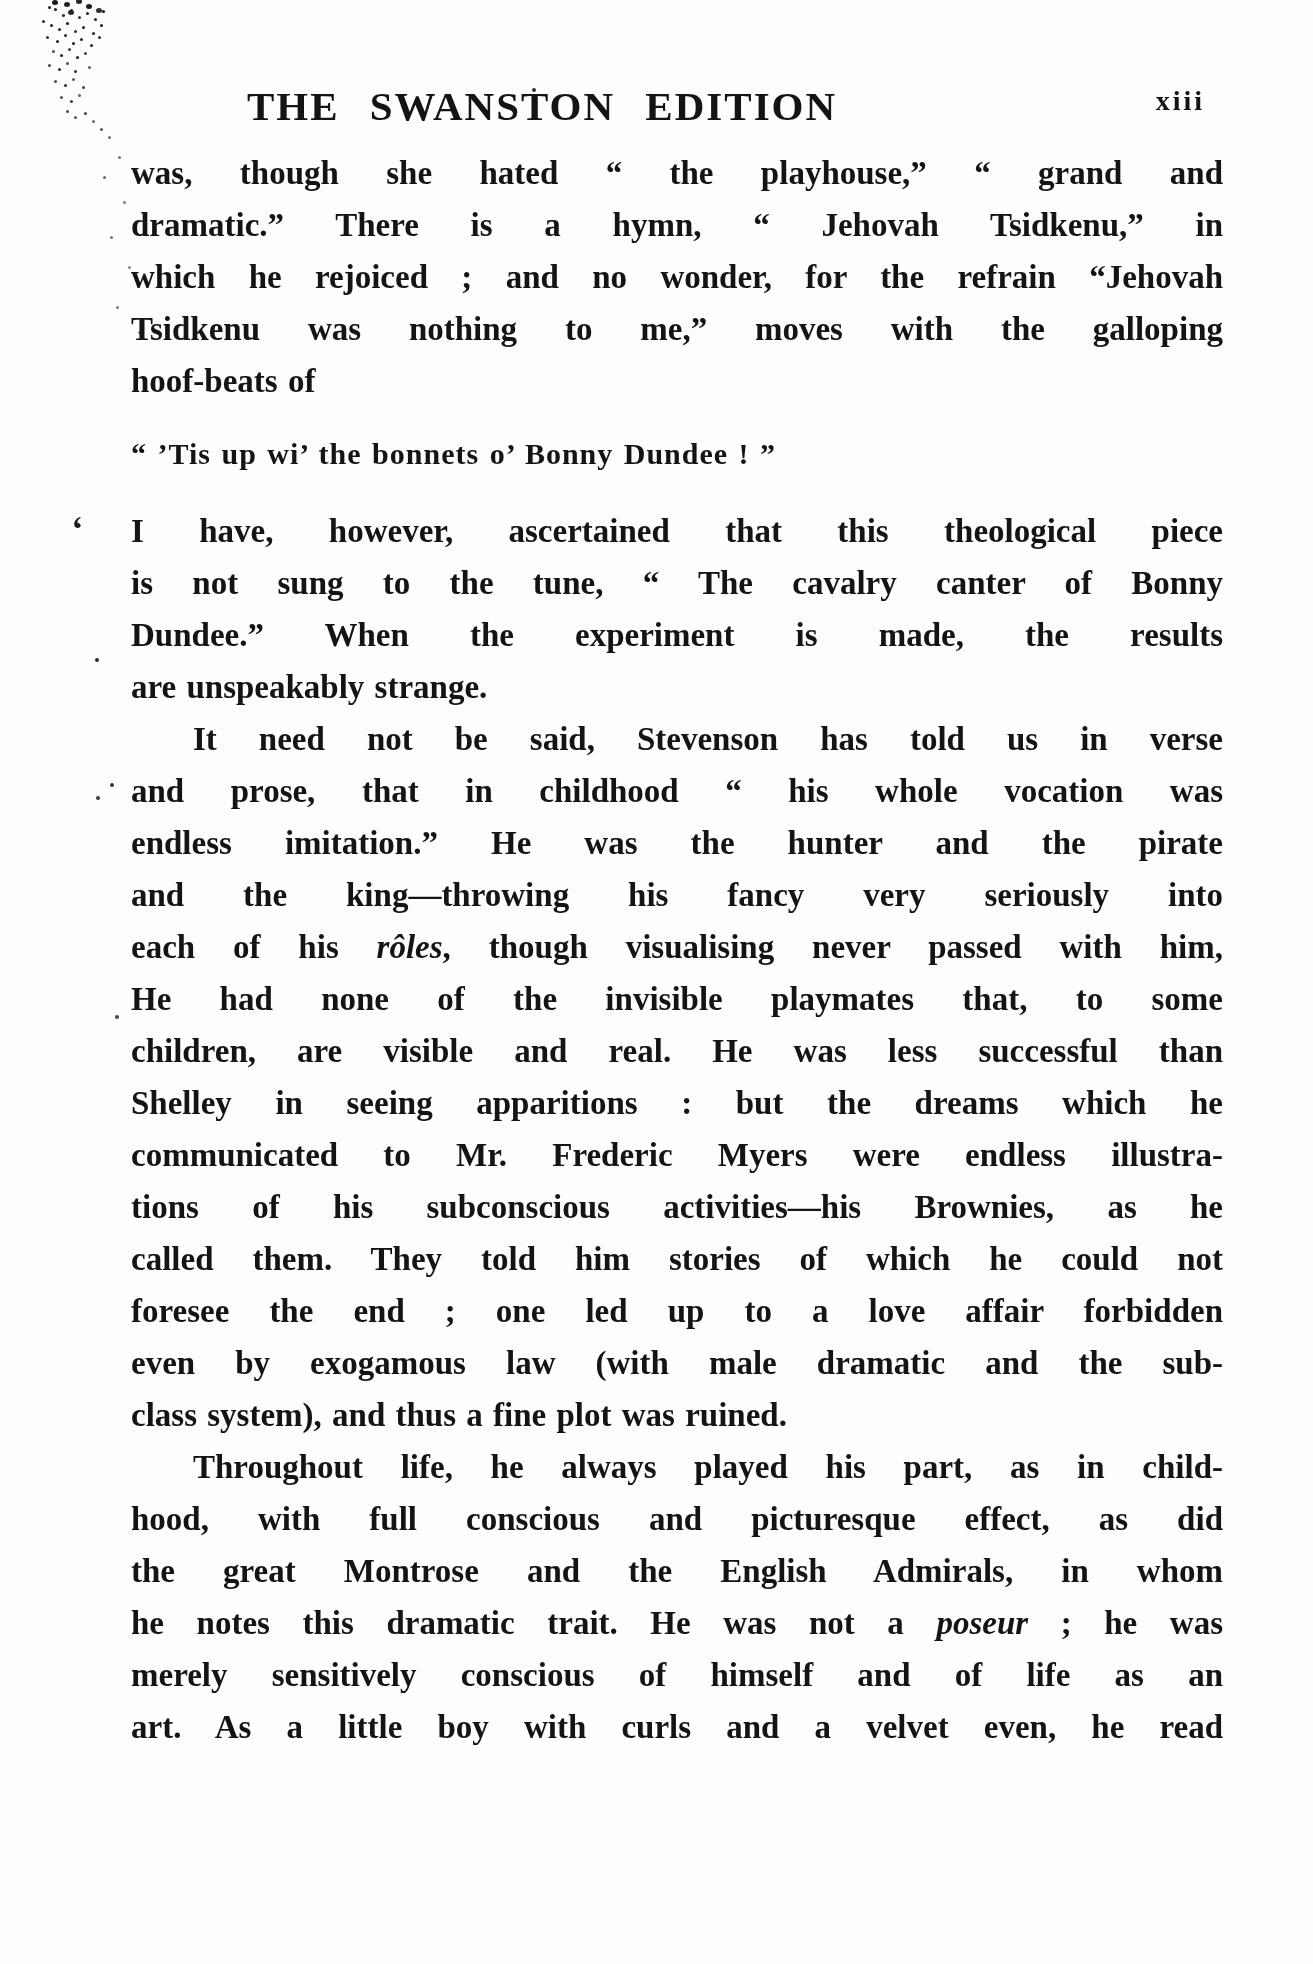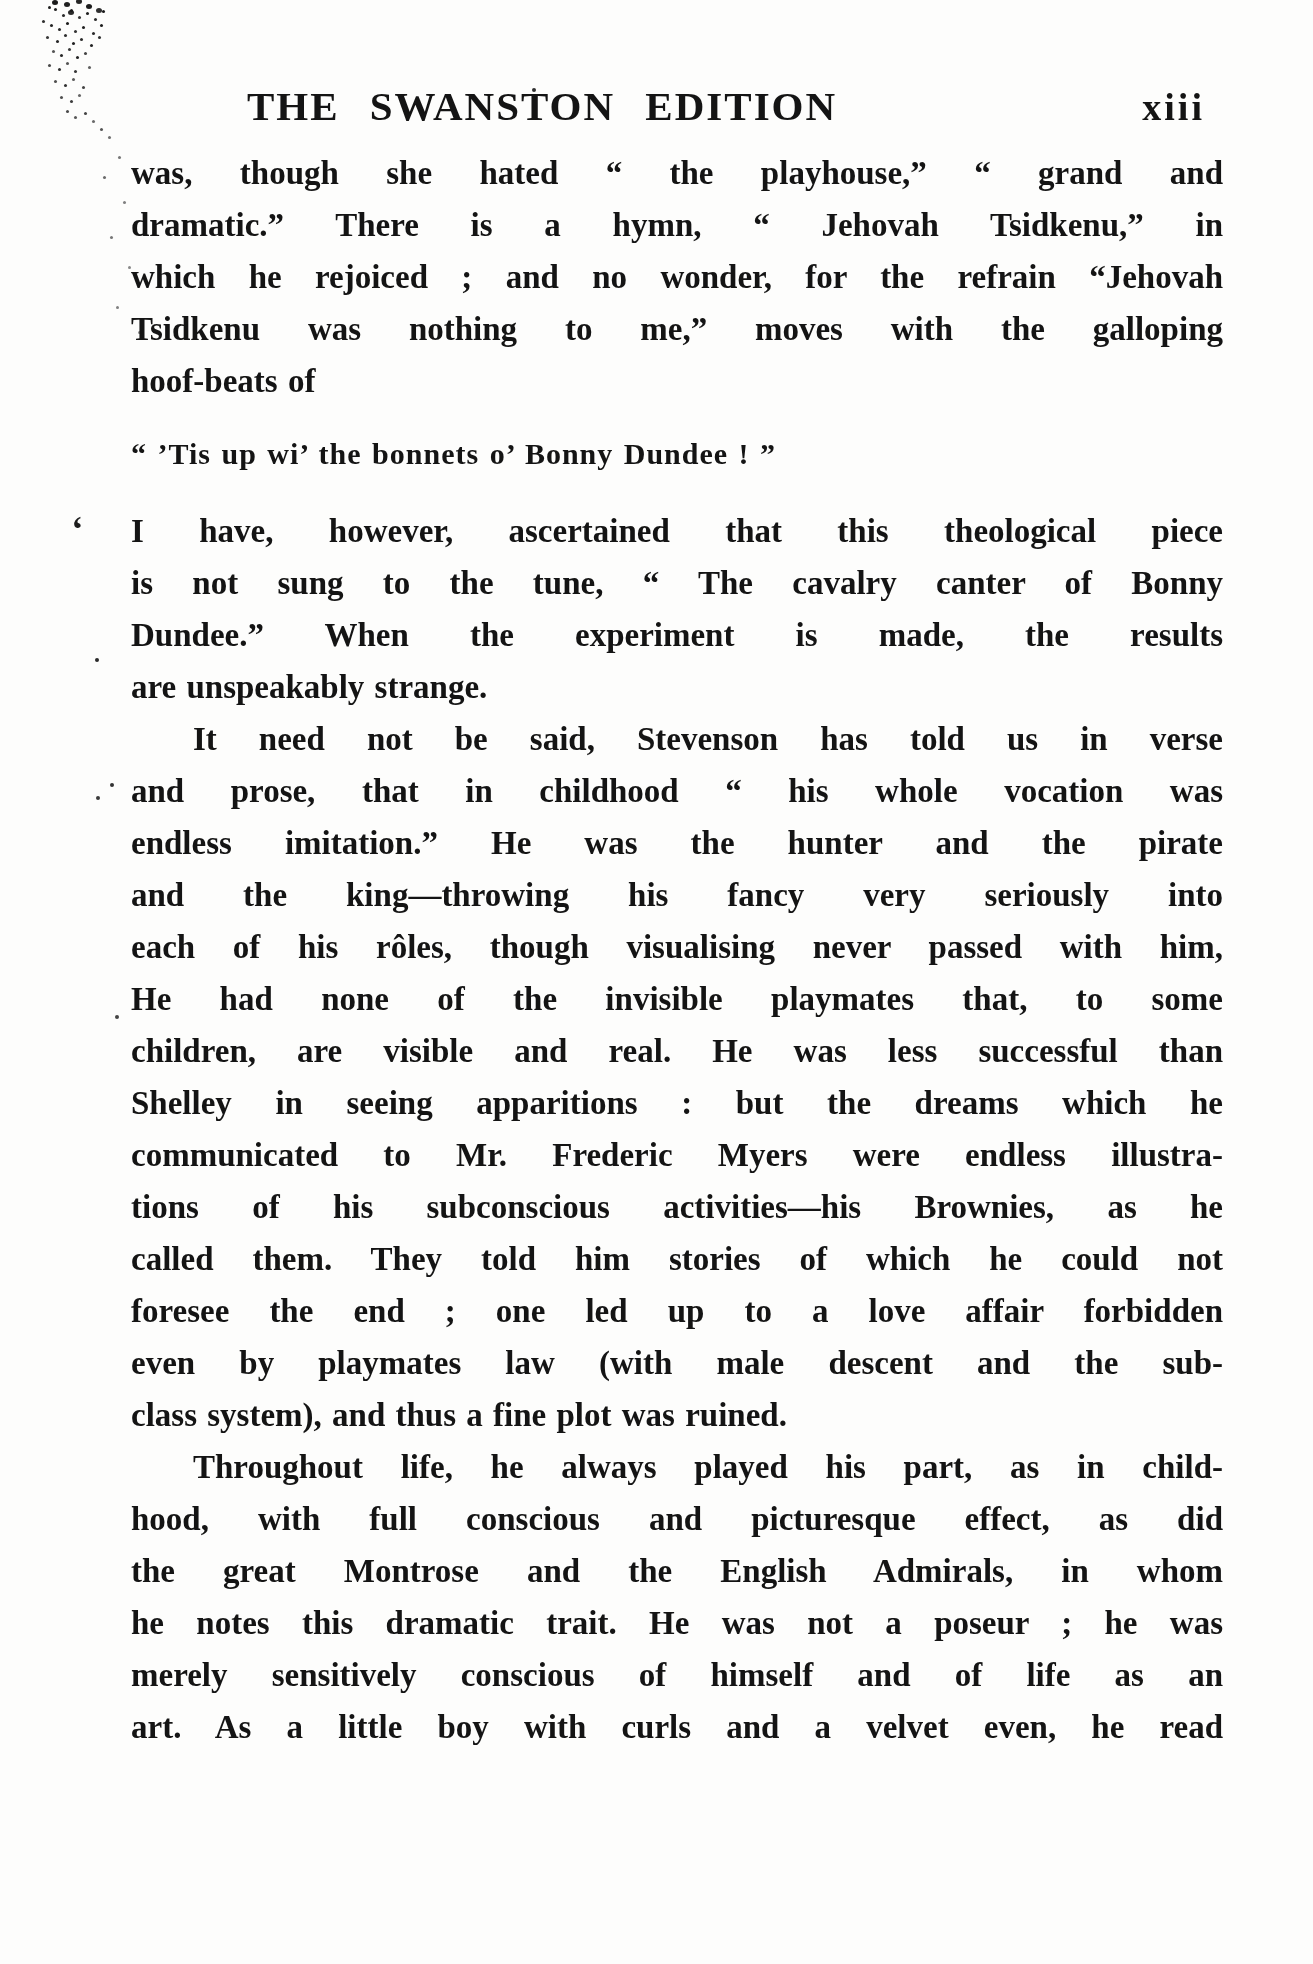--- a/index.html
+++ b/index.html
@@ -8,34 +8,34 @@
     background:#fdfdfc; overflow:hidden;
     font-family:"Liberation Serif", serif; color:#141414;padding-left:18px;
   }
   
   .header { position:absolute; left:115px; top:82px; width:1092px; height:56px; }
   .header-title {
     position:absolute; left:0; right:238px; top:0; text-align:center;
     font-size:41px; font-weight:bold; letter-spacing:2px; word-spacing:18px;
     white-space:nowrap;
   }
-  .page-number { position:absolute; right:2px; top:3px; font-size:38px; font-weight:bold; letter-spacing:3px; }
+  .page-number { position:absolute; right:2px; top:3px; font-size:28px; font-weight:bold; letter-spacing:3px; }
   
   .body-block {
     position:absolute; left:131px; top:147px; width:1092px;
     font-size:33px; line-height:52px; font-weight:bold; word-spacing:2px;
   }
   .ln { height:52px; overflow:visible; }
   .j  { text-align:justify; text-align-last:justify; -moz-text-align-last:justify; }
   .indent { text-indent:62px; }
   .verse {
     text-align:left; padding-right:140px; font-size:30px;
     margin-top:21px; margin-bottom:25px; letter-spacing:1px;
   }
-  .it { }
+  .it { font-style:italic; }
   
   .margin-mark {
     position:absolute; left:72px; top:508px; font-size:36px; font-weight:bold;
     transform:rotate(-8deg); color:#1c1c1c;
   }
   
   .speckle-field { position:absolute; left:48px; top:6px; width:3px; height:3px;
     background:#1f1f1f; border-radius:50%;
     box-shadow:
       6px 2px #222, 14px 8px #2a2a2a, 22px 3px #1a1a1a, 30px 10px #333, 38px 6px #202020,
@@ -95,21 +95,21 @@
     <div class="ln j">endless imitation.”   He was the hunter and the pirate</div>
     <div class="ln j">and the king—throwing his fancy very seriously into</div>
     <div class="ln j"><span>each of his </span><span class="it">rôles</span><span>, though visualising never passed with him,</span></div>
     <div class="ln j">He had none of the invisible playmates that, to some</div>
     <div class="ln j">children, are visible and real.  He was less successful than</div>
     <div class="ln j">Shelley in seeing apparitions :  but the dreams which he</div>
     <div class="ln j">communicated to Mr. Frederic Myers were endless illustra-</div>
     <div class="ln j">tions of his subconscious activities—his Brownies, as he</div>
     <div class="ln j">called them.  They told him stories of which he could not</div>
     <div class="ln j">foresee the end ;  one led up to a love affair forbidden</div>
-    <div class="ln j">even by playmates law (with male descent and the sub-</div>
+    <div class="ln j">even by exogamous law (with male dramatic and the sub-</div>
     <div class="ln">class system), and thus a fine plot was ruined.</div>
 
     <div class="ln j indent">Throughout life, he always played his part, as in child-</div>
     <div class="ln j">hood, with full conscious and picturesque effect, as did</div>
     <div class="ln j">the great Montrose and the English Admirals, in whom</div>
     <div class="ln j"><span>he notes this dramatic trait.  He was not a </span><span class="it">poseur</span><span> ;  he was</span></div>
     <div class="ln j">merely sensitively conscious of himself and of life as an</div>
     <div class="ln j">art.  As a little boy with curls and a velvet even, he read</div>
 
   </div>

